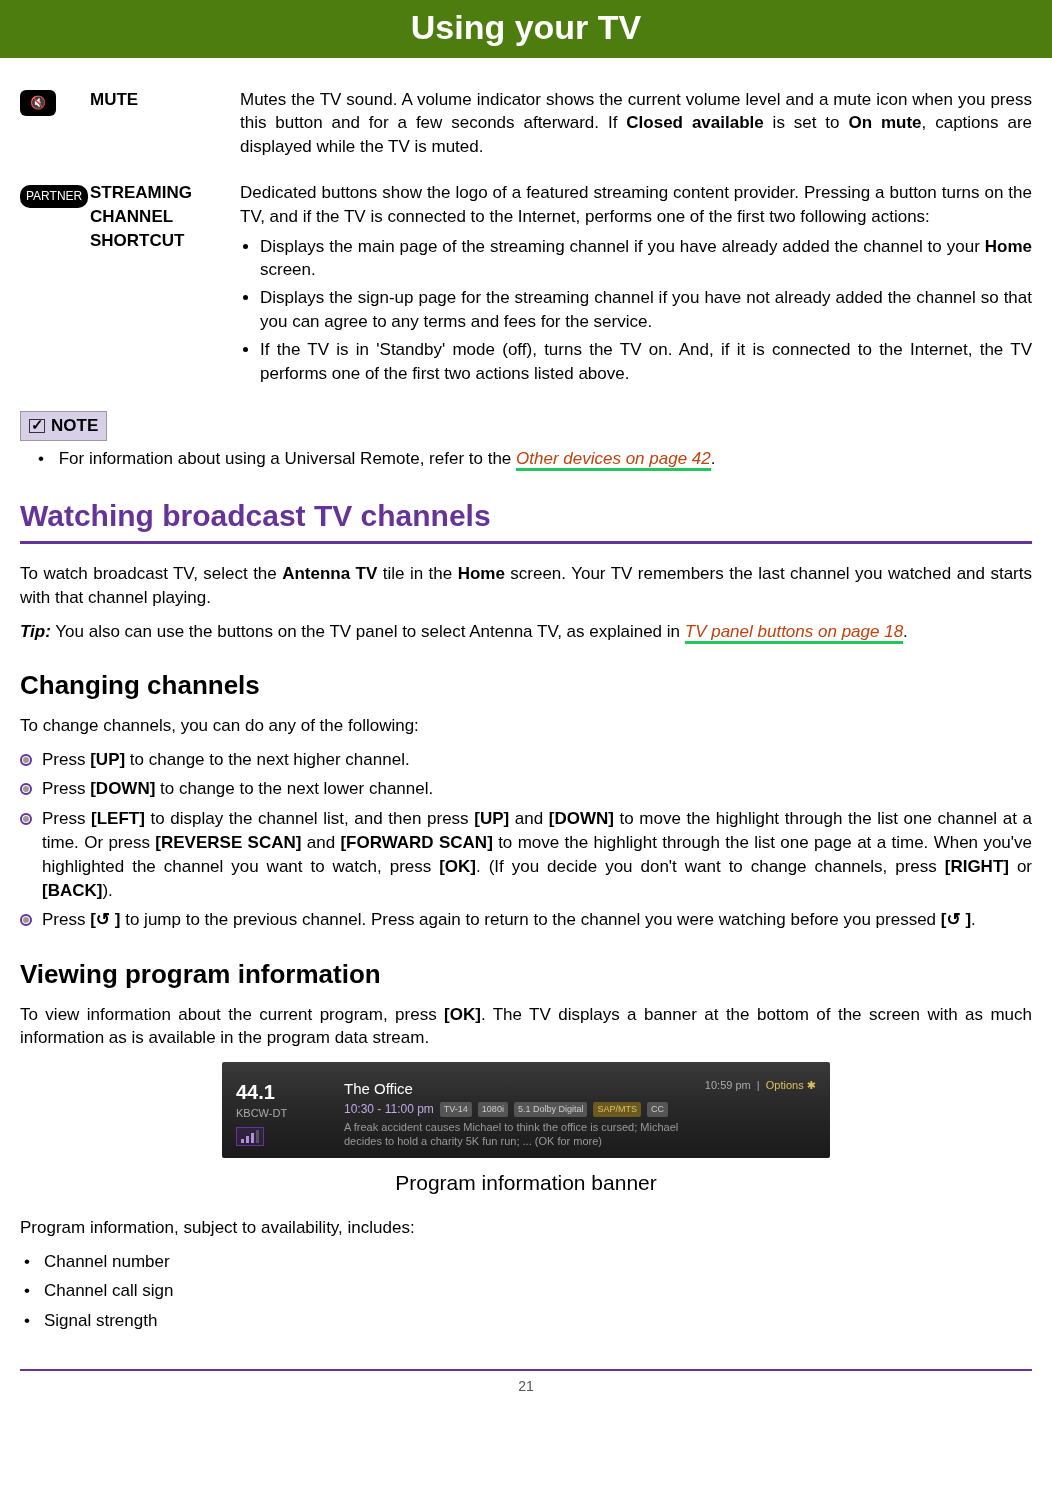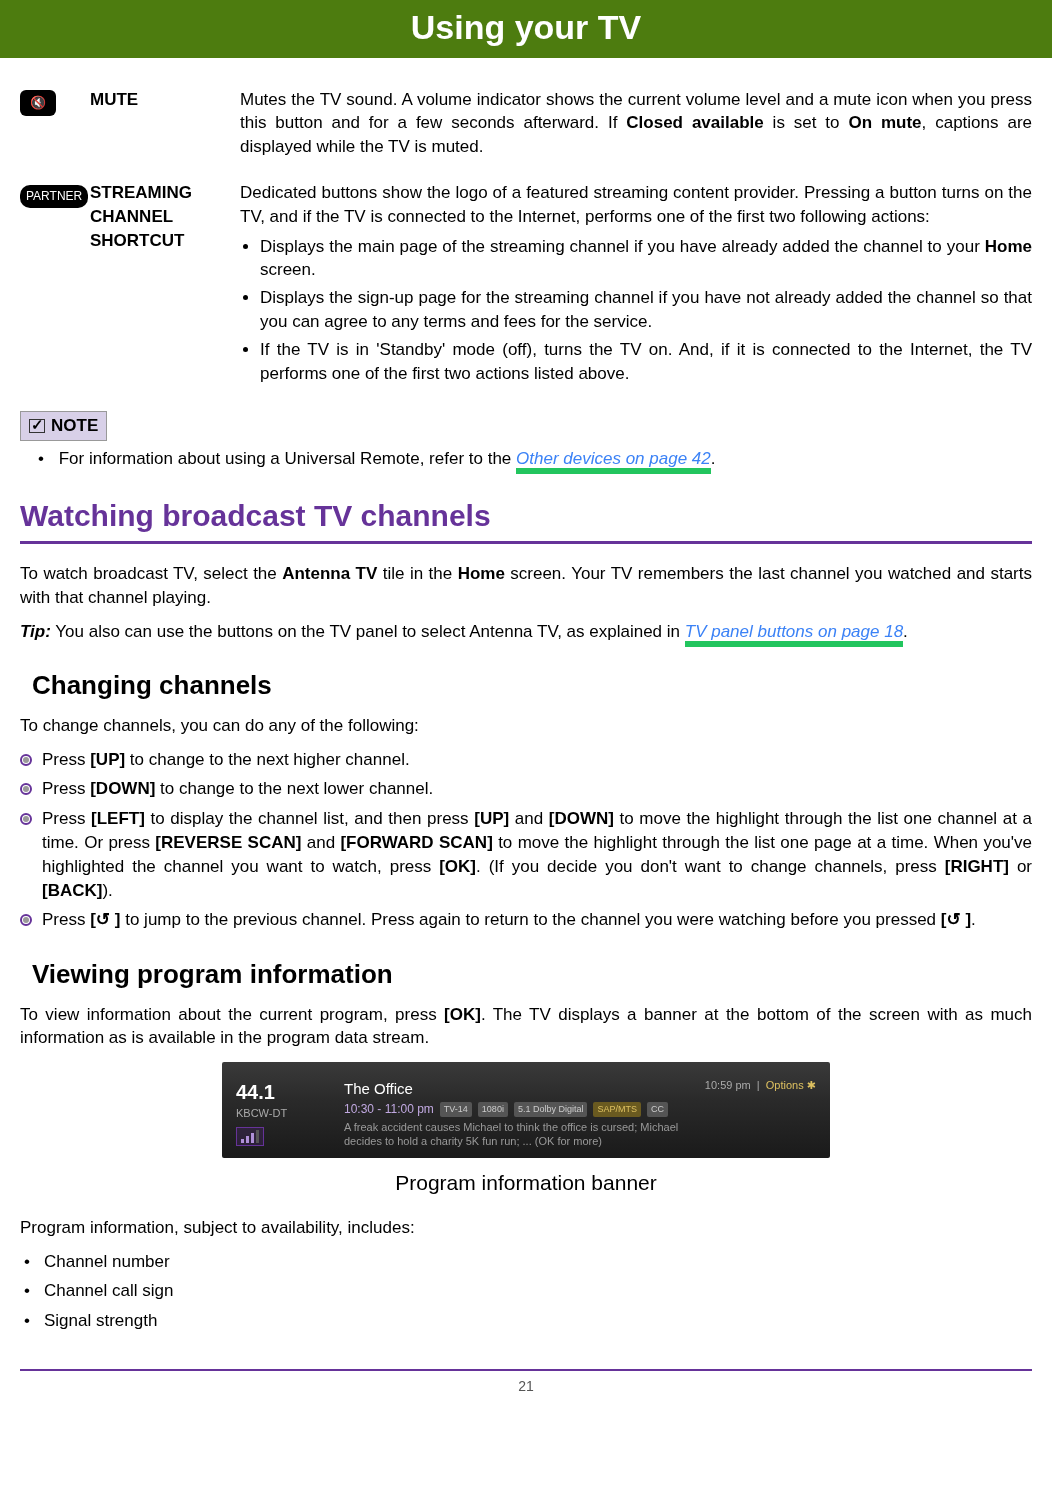--- a/index.html
+++ b/index.html
@@ -91,43 +91,43 @@
   }
   .note-list {
     list-style: none;
     margin: 6px 0 0 18px;
   }
   .note-list li::before {
     content: "•";
     margin-right: 10px;
   }
   .link {
-    color: #3b82f6;
+    color: #c2410c;
     font-style: italic;
-    border-bottom: 6px solid #22c55e;
+    border-bottom: 3px solid #22c55e;
   }
   h1.section {
     color: #663399;
     font-size: 30px;
     font-weight: bold;
     margin: 24px 0 4px 0;
   }
   .section-rule {
     height: 3px;
     background: #663399;
     margin-bottom: 18px;
   }
   p.body {
     margin-bottom: 10px;
     text-align: justify;
   }
   h2.sub {
     font-size: 26px;
     font-weight: bold;
-    margin: 24px 0 10px 12px;
+    margin: 24px 0 10px 0;
   }
   ul.circle {
     list-style: none;
     margin: 6px 0 6px 0;
   }
   ul.circle > li {
     position: relative;
     padding-left: 22px;
     margin-bottom: 6px;
     text-align: justify;

